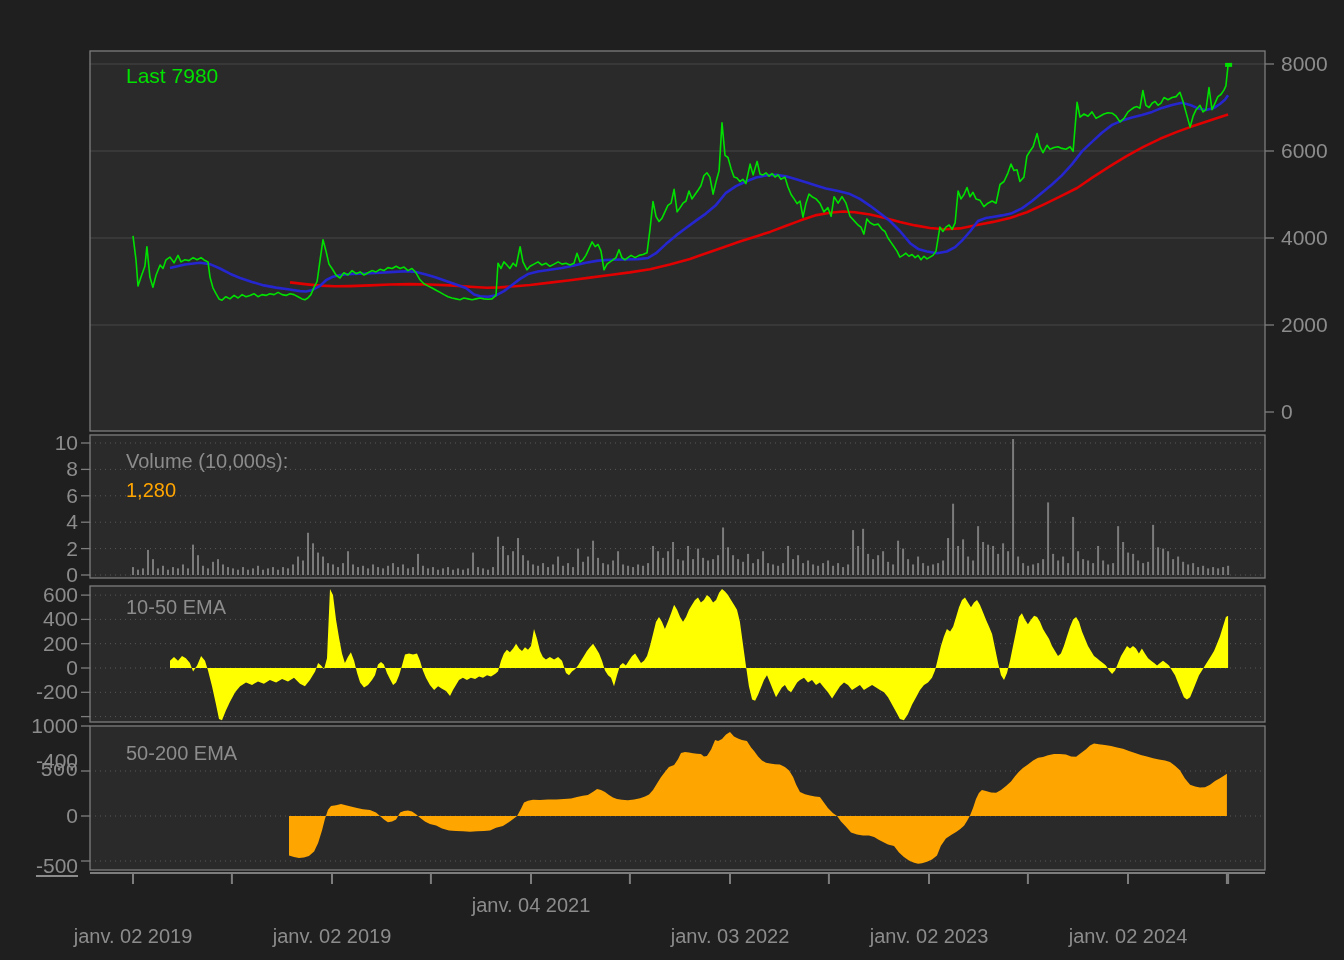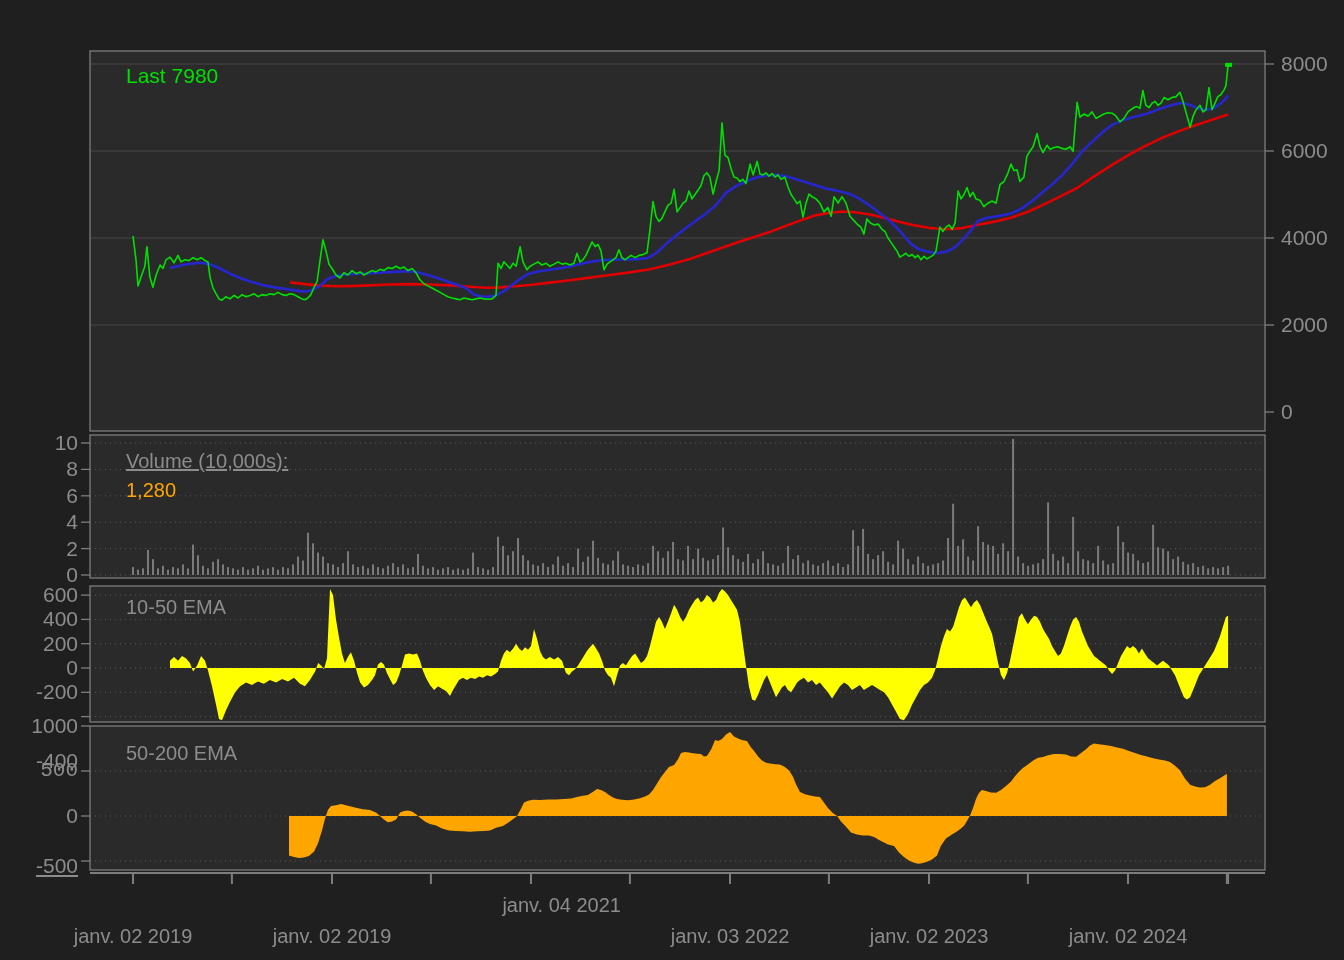--- a/index.html
+++ b/index.html
@@ -3,21 +3,21 @@
 <meta charset="utf-8">
 <style>
   html,body{margin:0;padding:0;background:#1f1f1f;}
   #page{position:relative;width:1344px;height:960px;background:#1f1f1f;overflow:hidden;
         font-family:"Liberation Sans","DejaVu Sans",sans-serif;}
   #chart-svg{position:absolute;left:0;top:0;}
   .lbl{position:absolute;color:#8c8c8c;white-space:nowrap;}
   .title{left:88px;top:12px;font-size:23px;font-weight:bold;color:#8a8a8a;}
   .range{right:79px;top:12px;font-size:23px;font-weight:bold;color:#b6b6b6;text-align:right;}
   .last{left:126px;top:64px;font-size:21px;color:#00e100;}
-  .voltitle{left:126px;top:450px;font-size:20px;text-decoration:underline;}
+  .voltitle{left:126px;top:450px;font-size:20px;}
   .volval{left:126px;top:479px;font-size:20px;color:#ffa500;}
   .p2title{left:126px;top:596px;font-size:20px;}
   .p3title{left:126px;top:742px;font-size:20px;}
   .ytick-r{position:absolute;left:1281px;width:70px;text-align:left;font-size:21px;color:#8c8c8c;}
   .ytick-l{position:absolute;left:14px;width:64px;text-align:right;font-size:21px;color:#8c8c8c;}
   .xtick{position:absolute;width:180px;text-align:center;font-size:20px;color:#8c8c8c;top:925px;}
 </style>
 </head>
 <body>
 
@@ -333,17 +333,17 @@
     <div class="ytick-l" style="left: 14px; top: 631.7px;">200</div>
     <div class="ytick-l" style="left: 14px; top: 656px;">0</div>
     <div class="ytick-l" style="left: 14px; top: 680.3px;">-200</div>
     <div class="ytick-l" style="left: 14px; top: 704.6px; margin-top: 44px;">-400</div>
     <div class="ytick-l" style="left: 14px; top: 714px;">1000</div>
     <div class="ytick-l" style="left: 14px; top: 759px; font-family: Liberation Mono, monospace;">500</div>
     <div class="ytick-l" style="left: 14px; top: 804px;">0</div>
     <div class="ytick-l" style="left: 14px; top: 854px; text-decoration: underline;">-500</div>
     <div class="xtick" style="left: 43px; top: 925px;">janv. 02 2019</div>
     <div class="xtick" style="left: 242px; top: 925px;">janv. 02 2019</div>
-    <div class="xtick" style="left: 441px; top: 894px; text-align: right;">janv. 04 2021</div>
+    <div class="xtick" style="left: 441px; top: 894px;">janv. 04 2021</div>
     <div class="xtick" style="left: 640px; top: 925px;">janv. 03 2022</div>
     <div class="xtick" style="left: 839px; top: 925px;">janv. 02 2023</div>
     <div class="xtick" style="left: 1038px; top: 925px;">janv. 02 2024</div>
   </div>
 
 </body></html>

